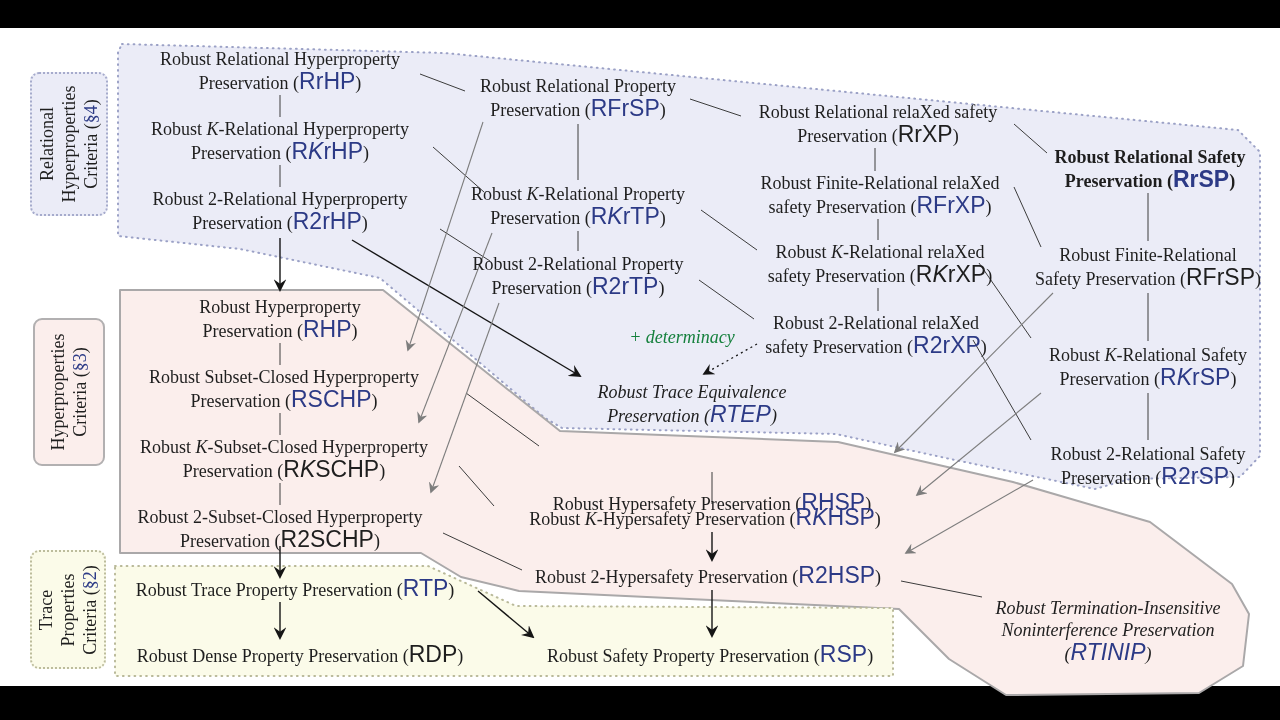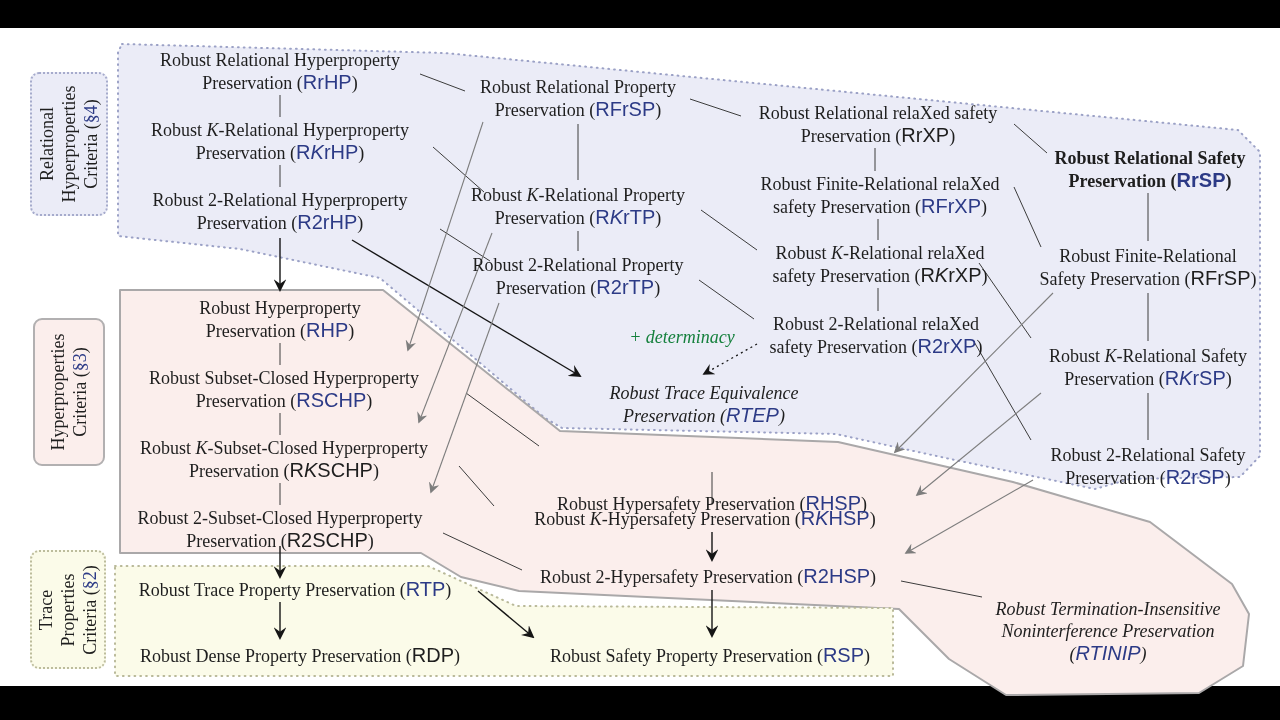--- a/index.html
+++ b/index.html
@@ -3,21 +3,21 @@
 <meta charset="utf-8">
 <style>
   html,body{margin:0;padding:0;background:#666;}
   #stage{position:relative;width:1280px;height:720px;background:#ffffff;overflow:hidden;
          font-family:"Liberation Serif",serif;padding-left:20px;}
   .bar{position:absolute;left:0;width:1280px;background:#000;}
   #edges-svg{position:absolute;left:0;top:0;}
   .node{position:absolute;transform:translate(-50%,-50%);text-align:center;white-space:nowrap;
         font:18px/22px "Liberation Serif",serif;color:#1e1e1e;}
   .node.italic{font-style:italic;}
-  .acr{font-family:"Liberation Sans",sans-serif;font-size:20px;color:var(--ac,#2c3a86);}
+  .acr{font-family:"Liberation Sans",sans-serif;font-size:23px;color:var(--ac,#2c3a86);}
   .navy{color:#2c3a86;}
   .sidebar{position:absolute;border-radius:9px;}
   .sidebar .rot{position:absolute;left:50%;top:50%;transform:translate(-50%,-50%) rotate(-90deg);
         text-align:center;font:18px/22px "Liberation Serif",serif;color:#1e1e1e;white-space:nowrap;}
   .lbl{position:absolute;transform:translate(-50%,-50%);font:italic 18px/20px "Liberation Serif",serif;
         color:#15803d;white-space:nowrap;}
   polygon{stroke-linejoin:round;}
   .edge-line{stroke:#3c3c3c;stroke-width:1;}
   .edge-arrow{stroke:#151515;stroke-width:1.4;}
   .edge-garrow{stroke:#7d7d7d;stroke-width:1.1;}
@@ -100,21 +100,21 @@
       <div class="node" style="left: 880px; top: 264px; --ac: #1e1e1e;">Robust <i>K</i>-Relational relaXed<br>safety Preservation (<span class="acr">R<i>K</i>rXP</span>)</div>
       <div class="node" style="left: 876px; top: 335px; --ac: #2c3a86;">Robust 2-Relational relaXed<br>safety Preservation (<span class="acr">R2rXP</span>)</div>
       <div class="node" style="left: 1150px; top: 169px; font-weight: bold; --ac: #2c3a86;">Robust Relational Safety<br>Preservation (<span class="acr">RrSP</span>)</div>
       <div class="node" style="left: 1148px; top: 267px; --ac: #1e1e1e;">Robust Finite-Relational<br>Safety Preservation (<span class="acr">RFrSP</span>)</div>
       <div class="node" style="left: 1148px; top: 367px; --ac: #2c3a86;">Robust <i>K</i>-Relational Safety<br>Preservation (<span class="acr">R<i>K</i>rSP</span>)</div>
       <div class="node" style="left: 1148px; top: 466px; --ac: #2c3a86;">Robust 2-Relational Safety<br>Preservation (<span class="acr">R2rSP</span>)</div>
       <div class="node" style="left: 280px; top: 319px; --ac: #2c3a86;">Robust Hyperproperty<br>Preservation (<span class="acr">RHP</span>)</div>
       <div class="node" style="left: 284px; top: 389px; --ac: #2c3a86;">Robust Subset-Closed Hyperproperty<br>Preservation (<span class="acr">RSCHP</span>)</div>
       <div class="node" style="left: 284px; top: 459px; --ac: #1e1e1e;">Robust <i>K</i>-Subset-Closed Hyperproperty<br>Preservation (<span class="acr">R<i>K</i>SCHP</span>)</div>
       <div class="node" style="left: 280px; top: 529px; --ac: #1e1e1e;">Robust 2-Subset-Closed Hyperproperty<br>Preservation (<span class="acr">R2SCHP</span>)</div>
-      <div class="node italic" style="left: 692px; top: 404px; margin-left: 12px; --ac: #2c3a86;">Robust Trace Equivalence<br>Preservation (<span class="acr">RTEP</span>)</div>
+      <div class="node italic" style="left: 692px; top: 404px; --ac: #2c3a86;">Robust Trace Equivalence<br>Preservation (<span class="acr">RTEP</span>)</div>
       <div class="node" style="left: 712px; top: 459px; margin-top: 44px; --ac: #2c3a86;">Robust Hypersafety Preservation (<span class="acr">RHSP</span>)</div>
       <div class="node" style="left: 705px; top: 518px; --ac: #2c3a86;">Robust <i>K</i>-Hypersafety Preservation (<span class="acr">R<i>K</i>HSP</span>)</div>
       <div class="node" style="left: 708px; top: 576px; --ac: #2c3a86;">Robust 2-Hypersafety Preservation (<span class="acr">R2HSP</span>)</div>
       <div class="node" style="left: 295px; top: 589px; --ac: #2c3a86;">Robust Trace Property Preservation (<span class="acr">RTP</span>)</div>
       <div class="node" style="left: 300px; top: 655px; --ac: #1e1e1e;">Robust Dense Property Preservation (<span class="acr">RDP</span>)</div>
       <div class="node" style="left: 710px; top: 655px; --ac: #2c3a86;">Robust Safety Property Preservation (<span class="acr">RSP</span>)</div>
       <div class="node italic" style="left: 1108px; top: 631px; --ac: #2c3a86;">Robust Termination-Insensitive<br>Noninterference Preservation<br>(<span class="acr">RTINIP</span>)</div>
       <div class="lbl" style="left: 682px; top: 337px;">+ determinacy</div>
     </div>
 <div class="sidebar" style="left: 30px; top: 72px; width: 74px; height: 140px; background: rgb(235, 236, 247); border: 2px dotted rgb(166, 171, 204);">

